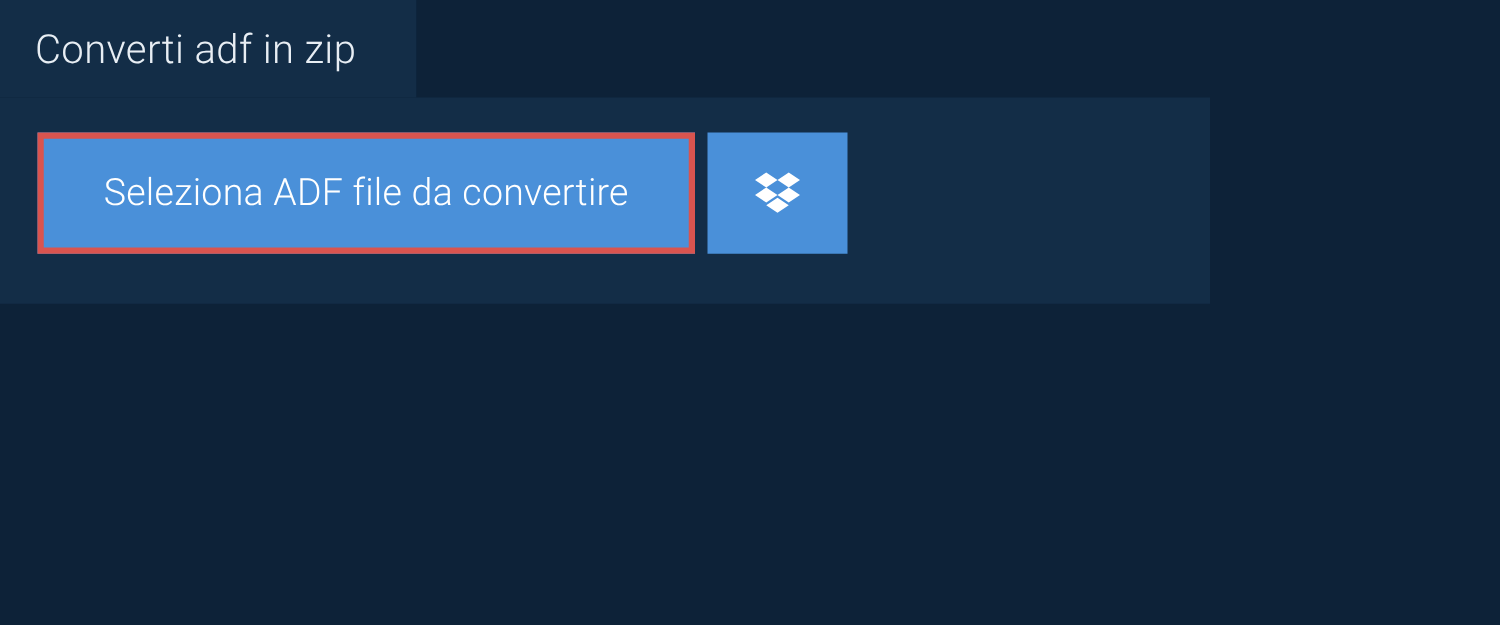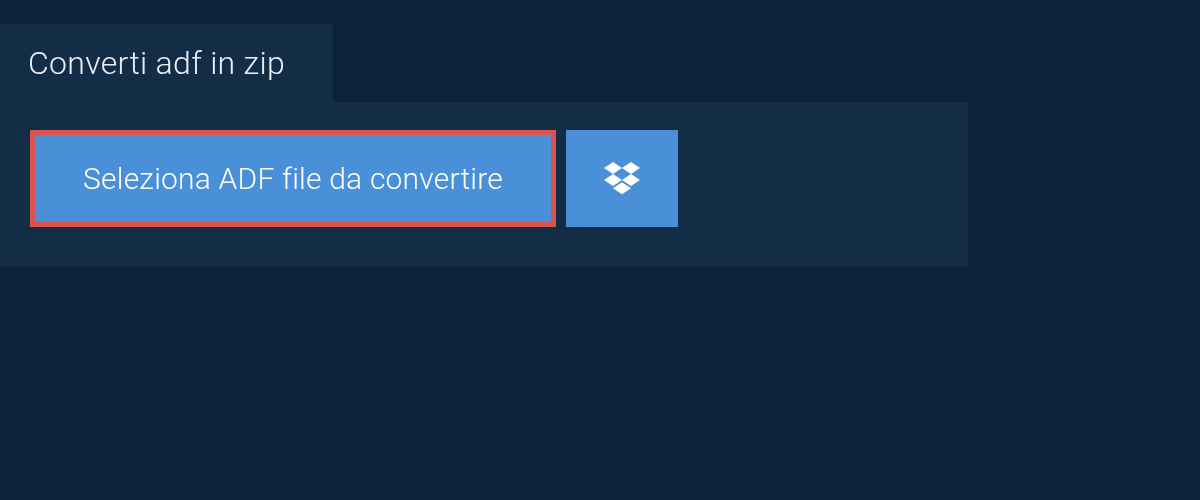--- a/index.html
+++ b/index.html
@@ -11,21 +11,20 @@
       width: 1200px;
       height: 500px;
       background: #0d2238;
       font-family: -apple-system, BlinkMacSystemFont, "Segoe UI", Roboto, Helvetica, Arial, sans-serif;
       overflow: hidden;
     }
     .tab-header {
       display: inline-block;
       background: #132d47;
       padding: 20px 48px 20px 28px;
-      margin-top: 24px;
     }
     .tab-title {
       color: #e8eef4;
       font-size: 32px;
       font-weight: 300;
       letter-spacing: 0.3px;
     }
     .panel {
       background: #132d47;
       padding: 28px 30px 40px 30px;

